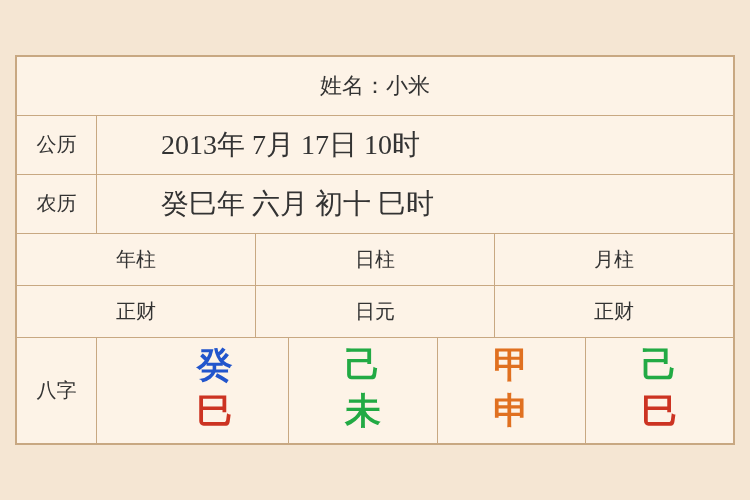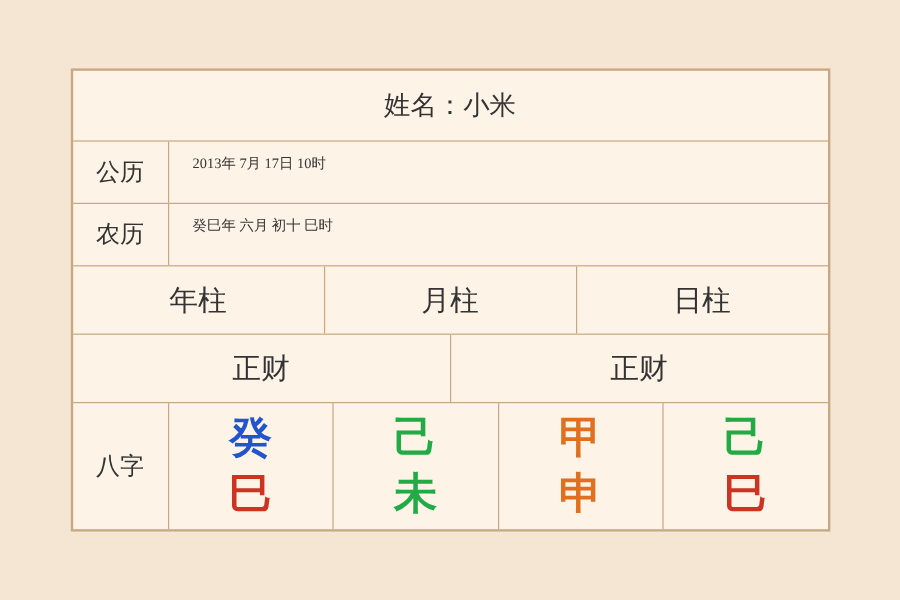--- a/index.html
+++ b/index.html
@@ -7,70 +7,72 @@
       width: 750px;
       height: 500px;
       background-color: #f5e6d3;
       font-family: 'SimSun', 'STSong', serif;
       display: flex;
       align-items: center;
       justify-content: center;
       overflow: hidden;
     }
     .container {
-      width: 633px;
+      width: 720px;
       background-color: #fdf3e7;
       border: 2px solid #c8a882;
     }
     .header-row {
       display: flex;
       justify-content: space-around;
       align-items: center;
       padding: 14px 30px;
       font-size: 22px;
       color: #333;
       border-bottom: 1px solid #c8a882;
     }
     .table-row {
       display: flex;
       border-bottom: 1px solid #c8a882;
       min-height: 52px;
-      align-items: flex-start;
+      align-items: flex-end;
+      gap: 44px;
     }
     .table-row:last-child {
       border-bottom: none;
+      font-family: Liberation Mono, monospace;
     }
     .label-cell {
       width: 80px;
       min-width: 80px;
       text-align: center;
       font-size: 20px;
       color: #333;
       border-right: 1px solid #c8a882;
       padding: 10px 0;
       align-self: stretch;
       display: flex;
       align-items: center;
       justify-content: center;
     }
     .content-cell {
       flex: 1;
       padding: 10px 20px;
-      font-size: 12px;
+      font-size: 28px;
       color: #333;
     }
     .four-cols {
       display: flex;
       flex: 1;
     }
     .col-cell {
       flex: 1;
       text-align: center;
       padding: 12px 5px;
-      font-size: 24px;
+      font-size: 20px;
       color: #333;
       border-right: 1px solid #c8a882;
     }
     .col-cell:last-child {
       border-right: none;
     }
     .bazhi-row {
       min-height: 100px;
     }
     .bazhi-col {
@@ -116,28 +118,29 @@
   </div>
 
   <div class="table-row">
     <div class="label-cell">农历</div>
     <div class="content-cell">癸巳年 六月 初十 巳时</div>
   </div>
 
   <div class="table-row">
     <div class="four-cols">
       <div class="col-cell">年柱</div>
+      <div class="col-cell">日柱</div>
       <div class="col-cell">月柱</div>
-      <div class="col-cell">日柱</div>
     </div>
   </div>
 
   <div class="table-row">
     <div class="four-cols">
       <div class="col-cell">正财</div>
+      <div class="col-cell">日元</div>
       <div class="col-cell">正财</div>
     </div>
   </div>
 
   <div class="table-row bazhi-row">
     <div class="label-cell">八字</div>
     <div class="four-cols">
       <div class="bazhi-col">
         <span class="char-top color-blue">癸</span>
         <span class="char-bottom color-red">巳</span>

